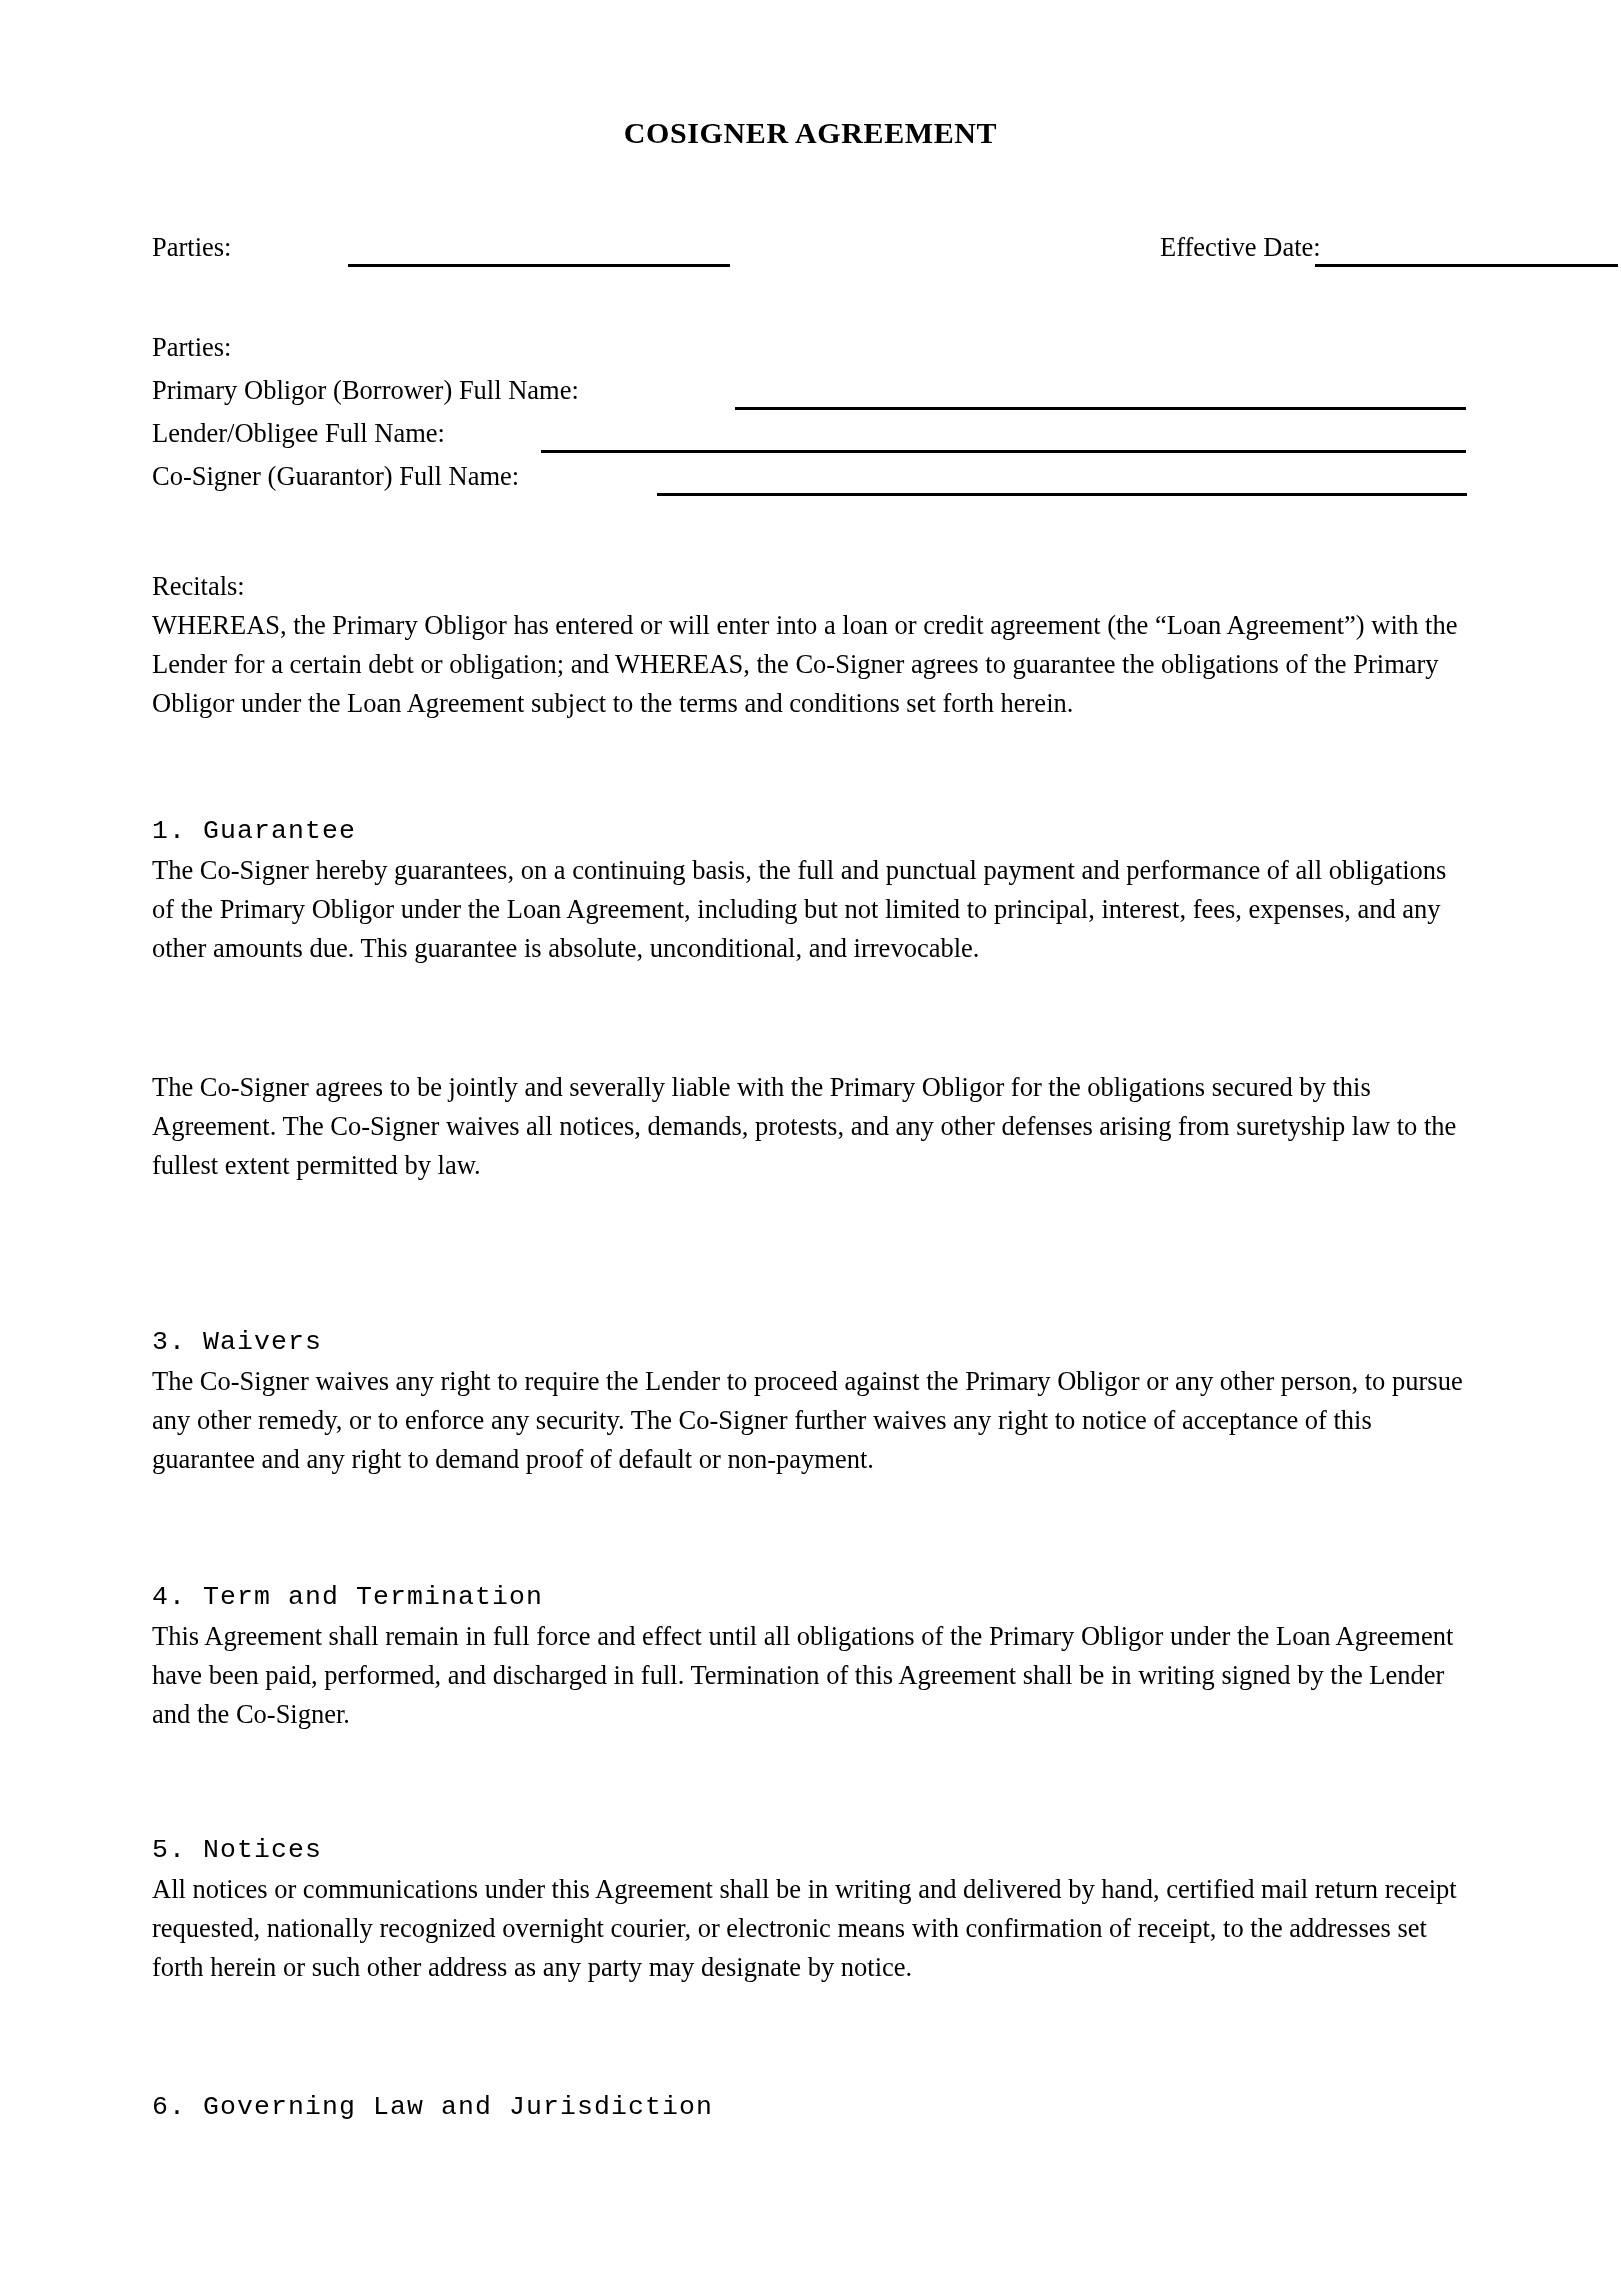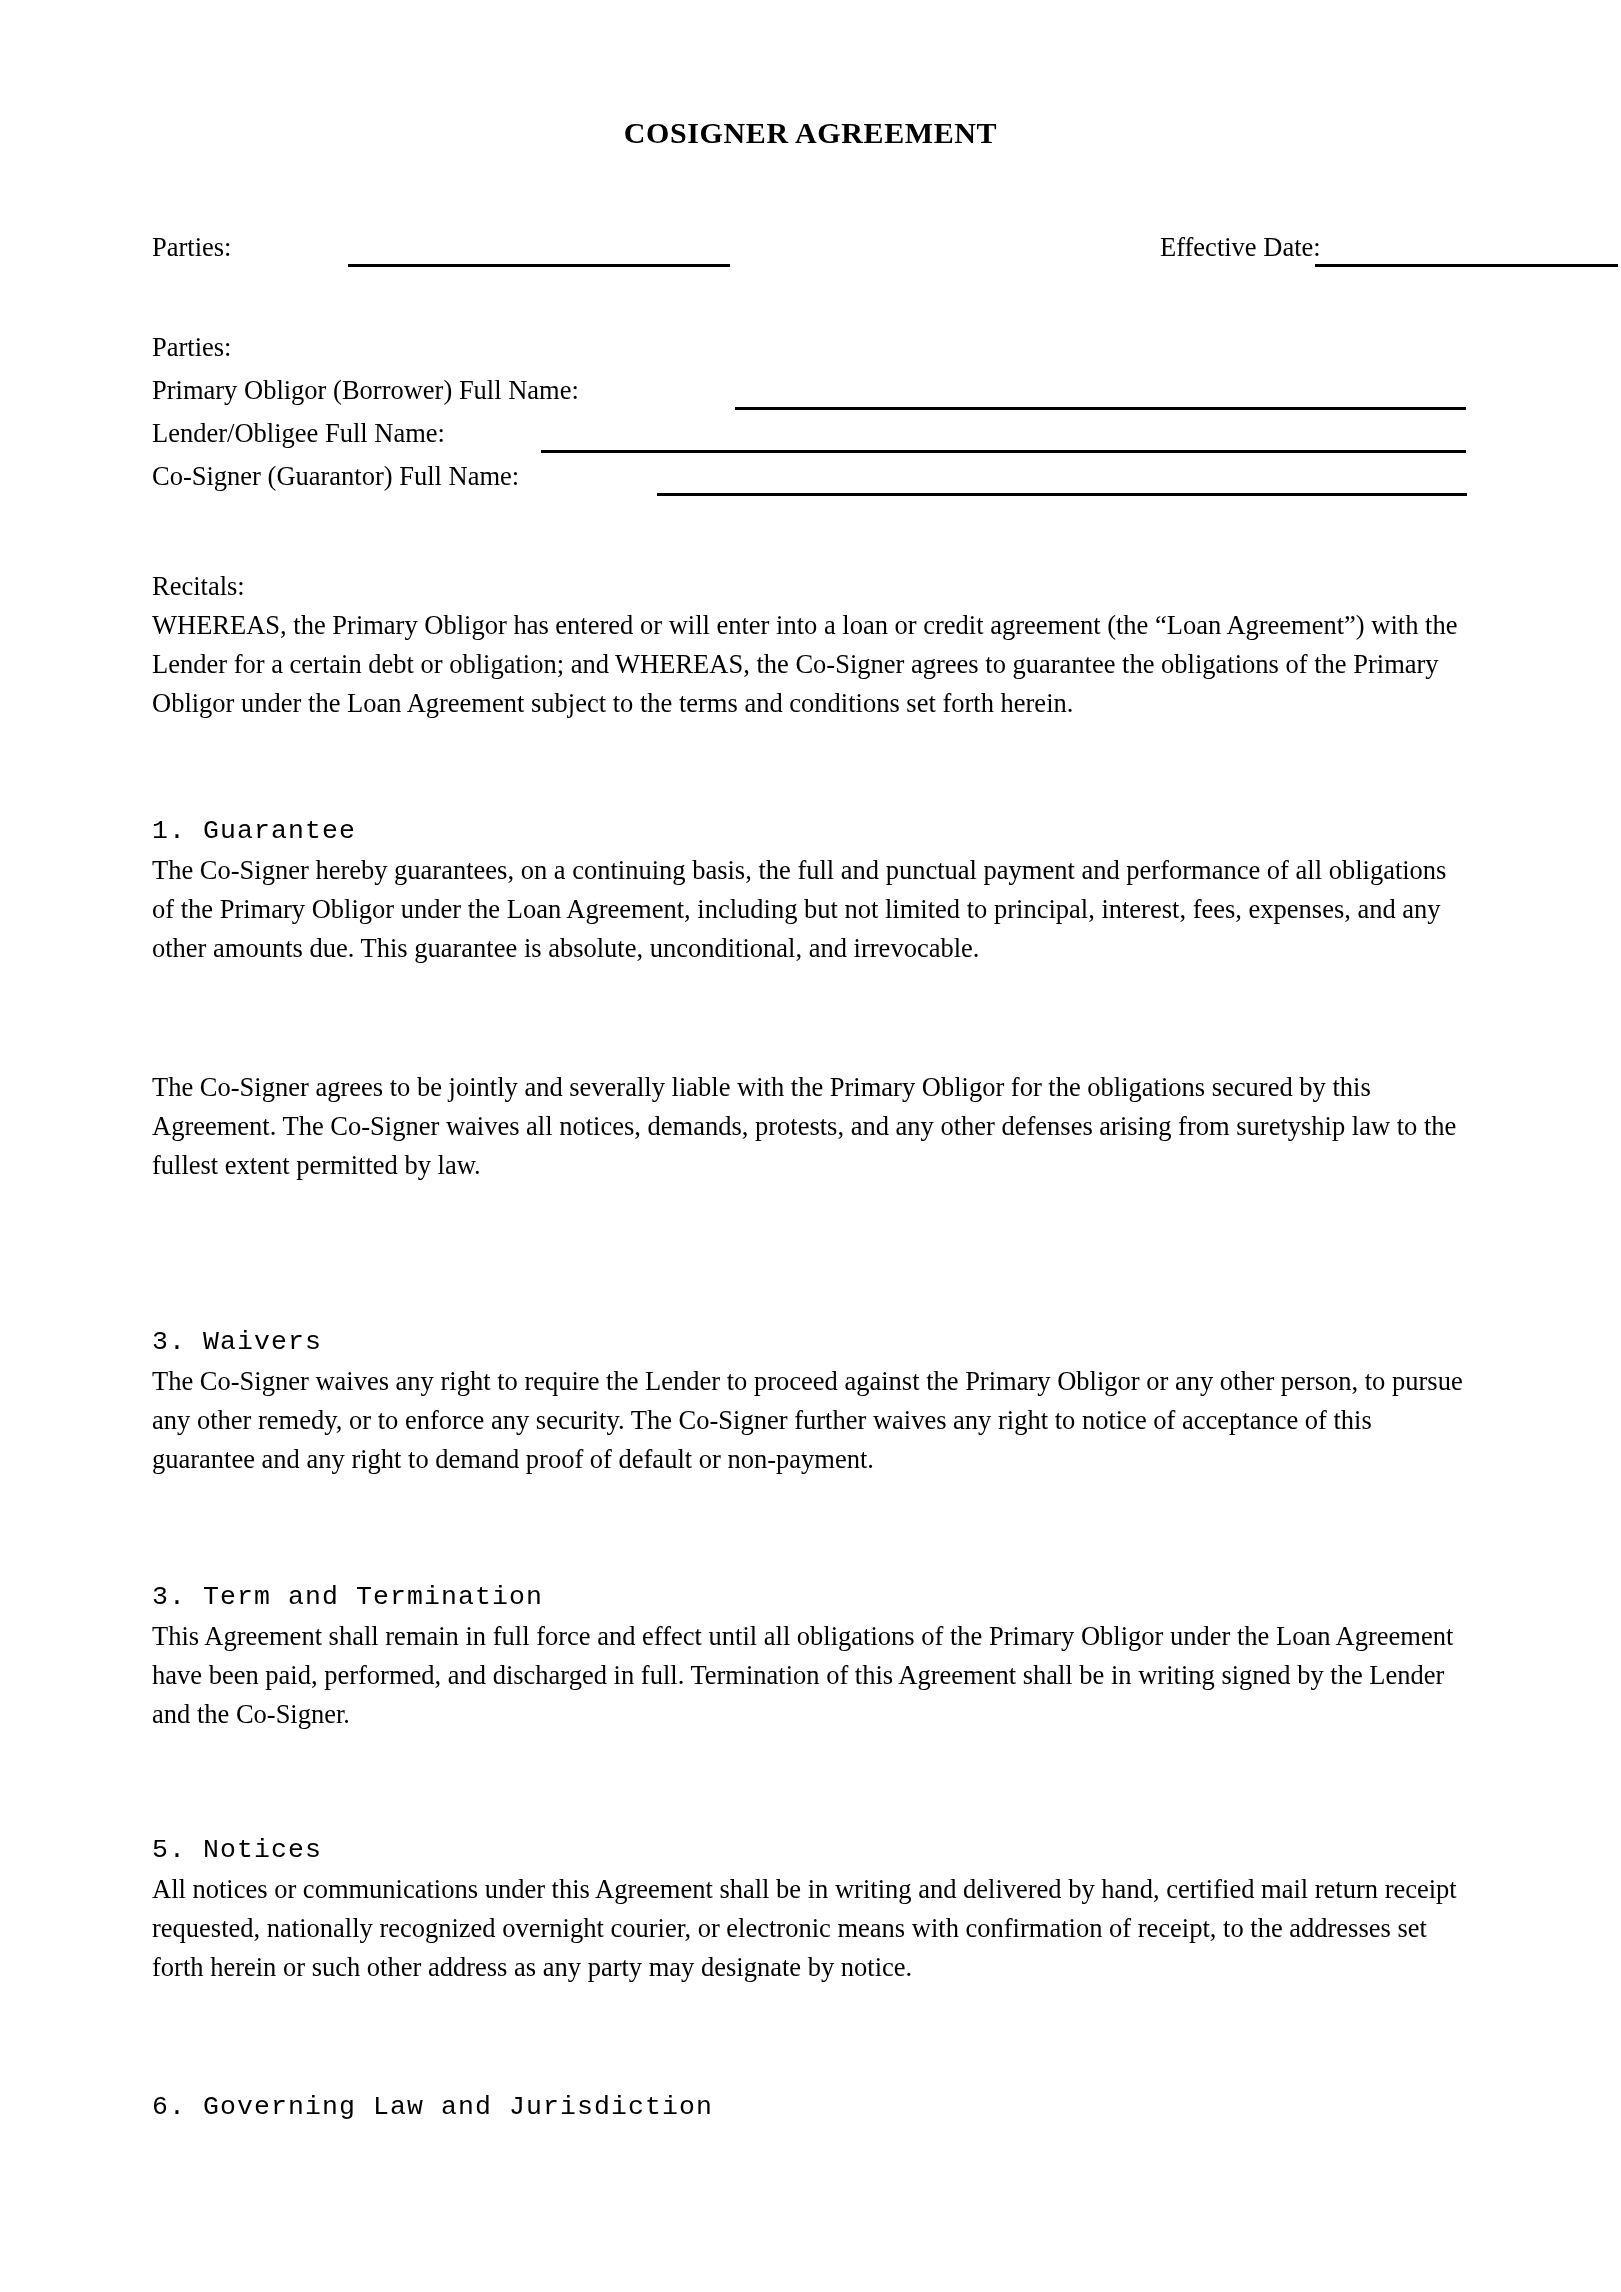--- a/index.html
+++ b/index.html
@@ -151,21 +151,21 @@
   <div class="section" style="top: 1068px;">
     <div class="para">The Co-Signer agrees to be jointly and severally liable with the Primary Obligor for the obligations secured by this Agreement. The Co-Signer waives all notices, demands, protests, and any other defenses arising from suretyship law to the fullest extent permitted by law.</div>
   </div>
 
   <div class="section" style="top: 1323px;">
     <div class="sec-heading">3. Waivers</div>
     <div class="para">The Co-Signer waives any right to require the Lender to proceed against the Primary Obligor or any other person, to pursue any other remedy, or to enforce any security. The Co-Signer further waives any right to notice of acceptance of this guarantee and any right to demand proof of default or non-payment.</div>
   </div>
 
   <div class="section" style="top: 1578px;">
-    <div class="sec-heading">3. Term and Termination</div>
+    <div class="sec-heading">4. Term and Termination</div>
     <div class="para">This Agreement shall remain in full force and effect until all obligations of the Primary Obligor under the Loan Agreement have been paid, performed, and discharged in full. Termination of this Agreement shall be in writing signed by the Lender and the Co-Signer.</div>
   </div>
 
   <div class="section" style="top: 1831px;">
     <div class="sec-heading">5. Notices</div>
     <div class="para">All notices or communications under this Agreement shall be in writing and delivered by hand, certified mail return receipt requested, nationally recognized overnight courier, or electronic means with confirmation of receipt, to the addresses set forth herein or such other address as any party may designate by notice.</div>
   </div>
 
   <div class="section" style="top: 2088px;">
     <div class="sec-heading">6. Governing Law and Jurisdiction</div>

